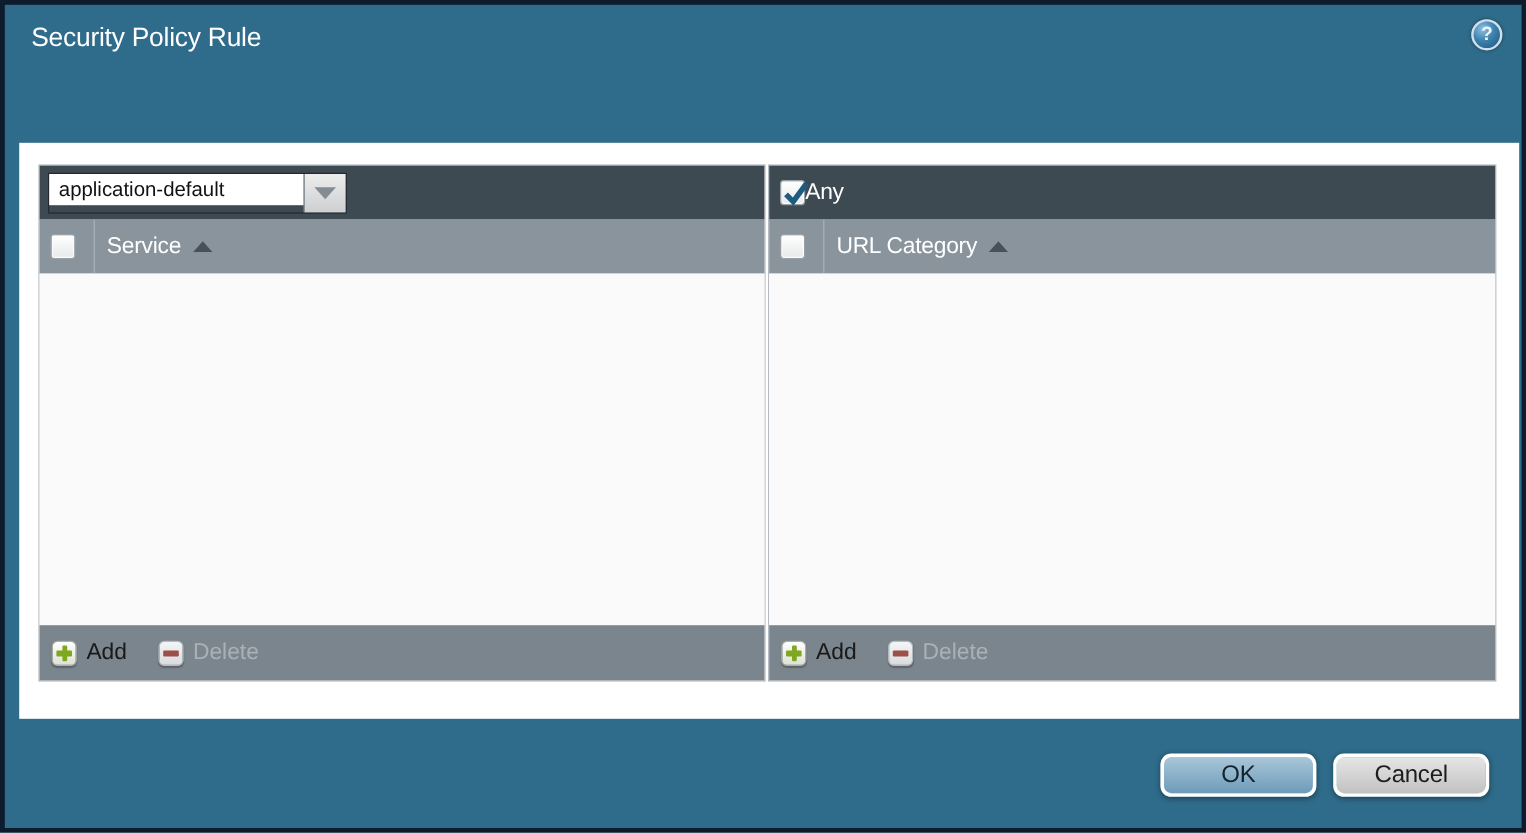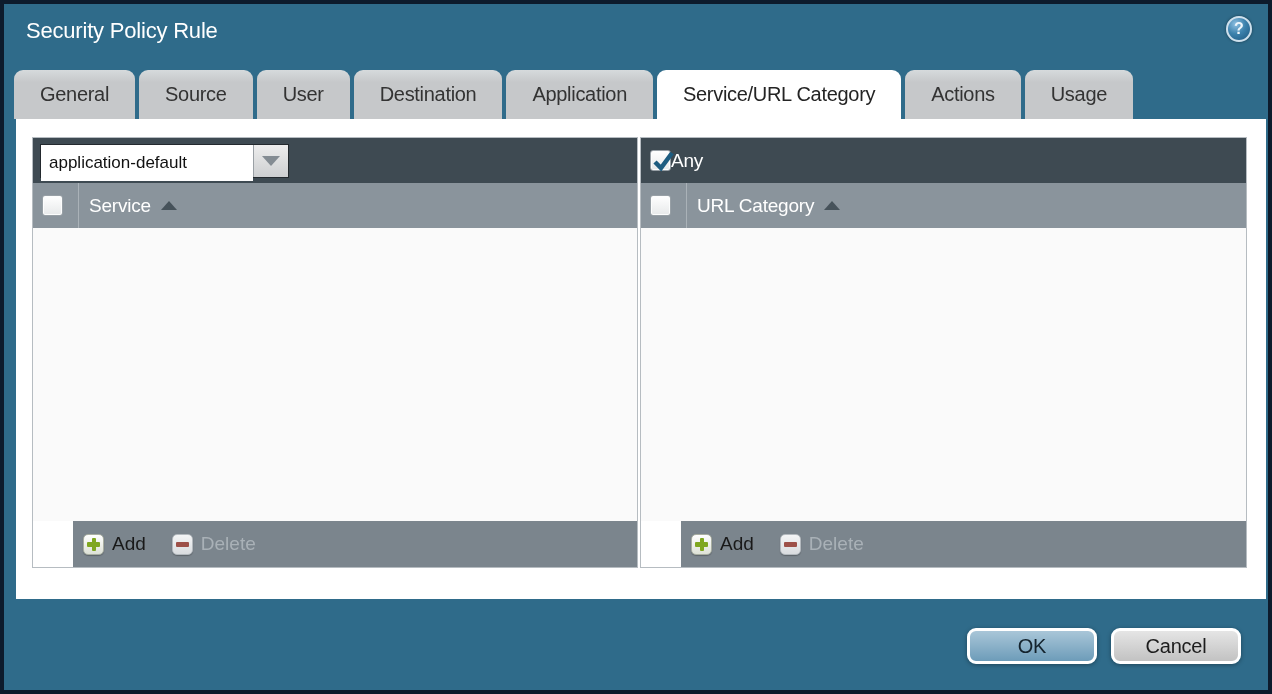--- a/index.html
+++ b/index.html
@@ -58,21 +58,21 @@
   .panel.right { left: 624px; width: 607px; }
 
   .panel-toolbar {
     height: 45px; flex: 0 0 45px; background: #3e4a52;
     display: flex; align-items: center; padding: 0 7px;
   }
 
   
   .combo { display: flex; height: 34px; border: 1px solid #23292e; }
   .combo-input {
-    width: 212px; height: 36px; border: none; outline: none;
+    width: 212px; height: 26px; border: none; outline: none;
     font-family: "Liberation Sans", sans-serif;
     font-size: 17px; color: #111; padding: 0 8px; background: #ffffff;
   }
   .combo-btn {
     width: 35px; height: 32px; border-left: 1px solid #9aa0a5;
     background: linear-gradient(#ededed, #cdcfd1);
     display: flex; align-items: center; justify-content: center; cursor: pointer;
   }
   .arrow-down {
     width: 0; height: 0;
@@ -105,21 +105,21 @@
     margin-left: 10px; width: 0; height: 0; display: inline-block;
     border-left: 8px solid transparent; border-right: 8px solid transparent;
     border-bottom: 9px solid #46525a;
   }
 
   .panel-body { flex: 1 1 auto; background: #fafafa; }
 
   
   .panel-footer {
     height: 46px; flex: 0 0 46px; background: #7b858d;
-    display: flex; align-items: center; padding: 0 10px; gap: 26px; margin-left: 40px;
+    display: flex; align-items: center; padding: 0 10px; gap: 26px;
   }
   .action { display: flex; align-items: center; gap: 8px; font-size: 19px; cursor: pointer; }
   .action.add-action .action-label { color: #191919; }
   .action.delete-action .action-label { color: #a9b1b7; }
 
   .mini-icon {
     width: 21px; height: 21px; border-radius: 5px; position: relative;
     border: 1px solid #a8aea1;
     background: linear-gradient(#ffffff, #dde1d6);
     box-shadow: 0 1px 1px rgba(0,0,0,.25);
@@ -147,30 +147,20 @@
 </head>
 <body>
 
 <div class="screen">
 
   <div class="dialog-title">Security Policy Rule</div>
   <div class="help-btn">
     <span>?</span>
   </div>
 
-  <div class="tabs">
-    <div class="tab">General</div>
-    <div class="tab">Source</div>
-    <div class="tab">User</div>
-    <div class="tab">Destination</div>
-    <div class="tab">Application</div>
-    <div class="tab active">Service/URL Category</div>
-    <div class="tab">Actions</div>
-    <div class="tab">Usage</div>
-  </div>
 
   <div class="content">
 
     <div class="panel left">
       <div class="panel-toolbar">
         <div class="combo">
           <input class="combo-input" type="text" value="application-default" style="">
           <div class="combo-btn">
             <span class="arrow-down"></span>
           </div>

